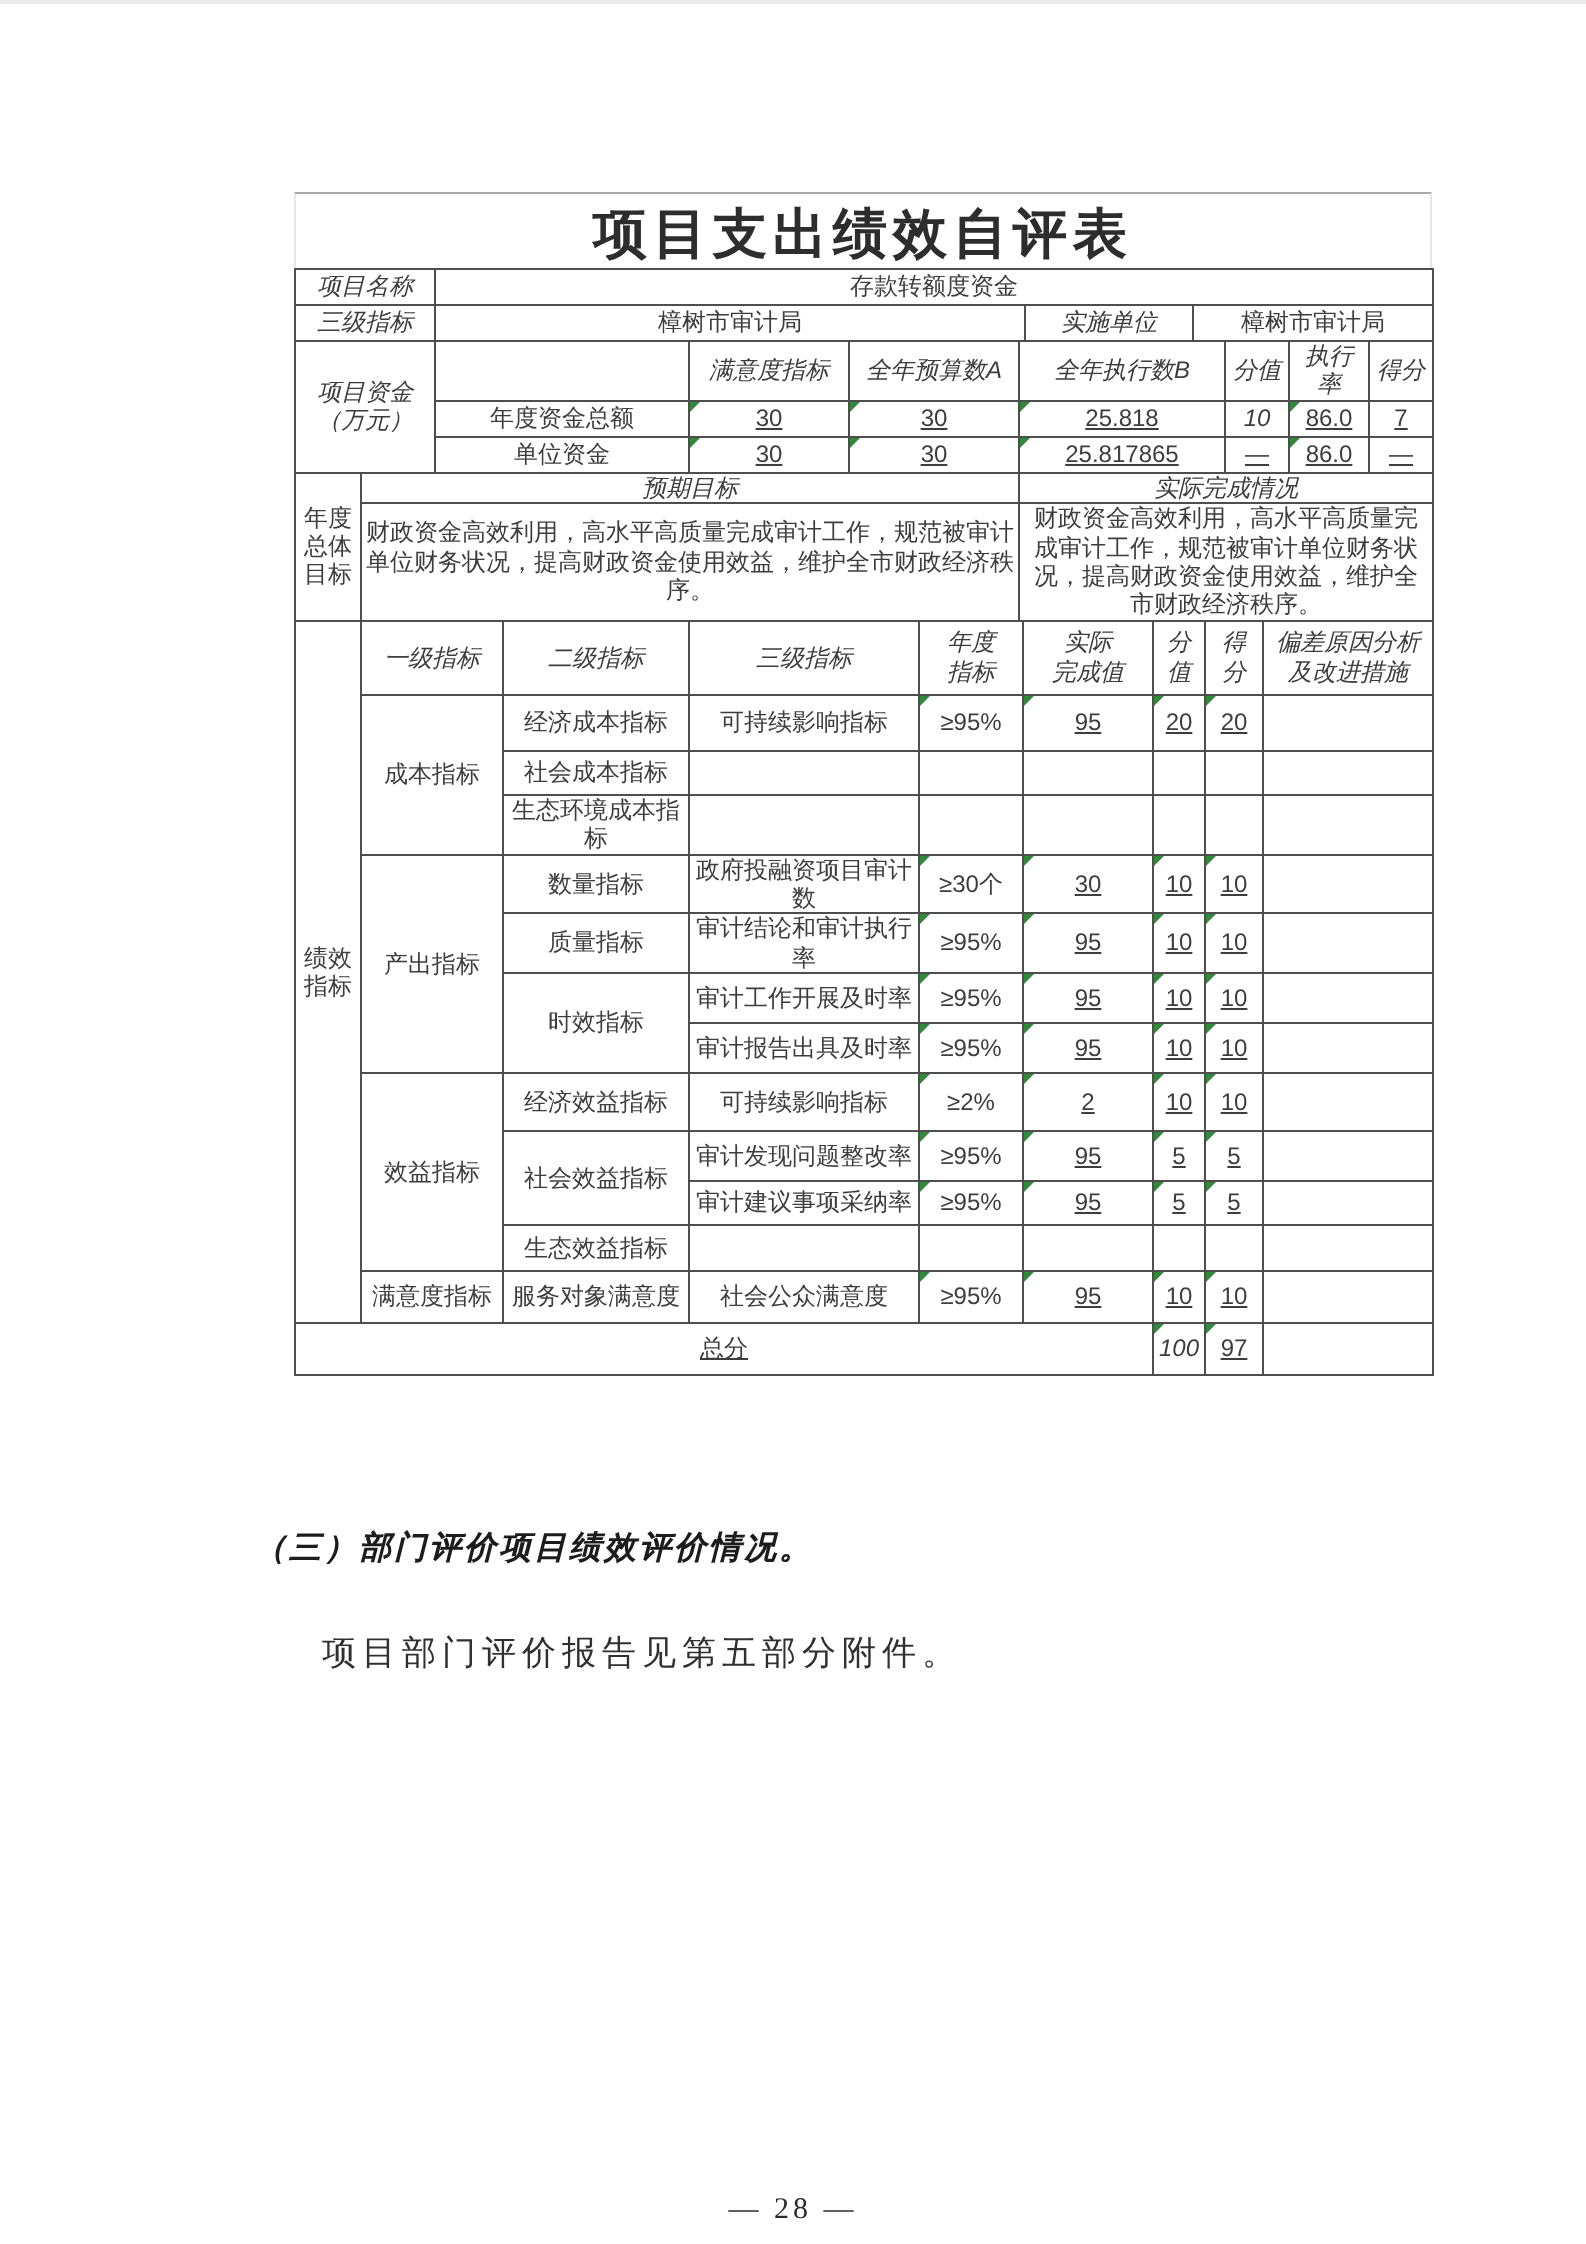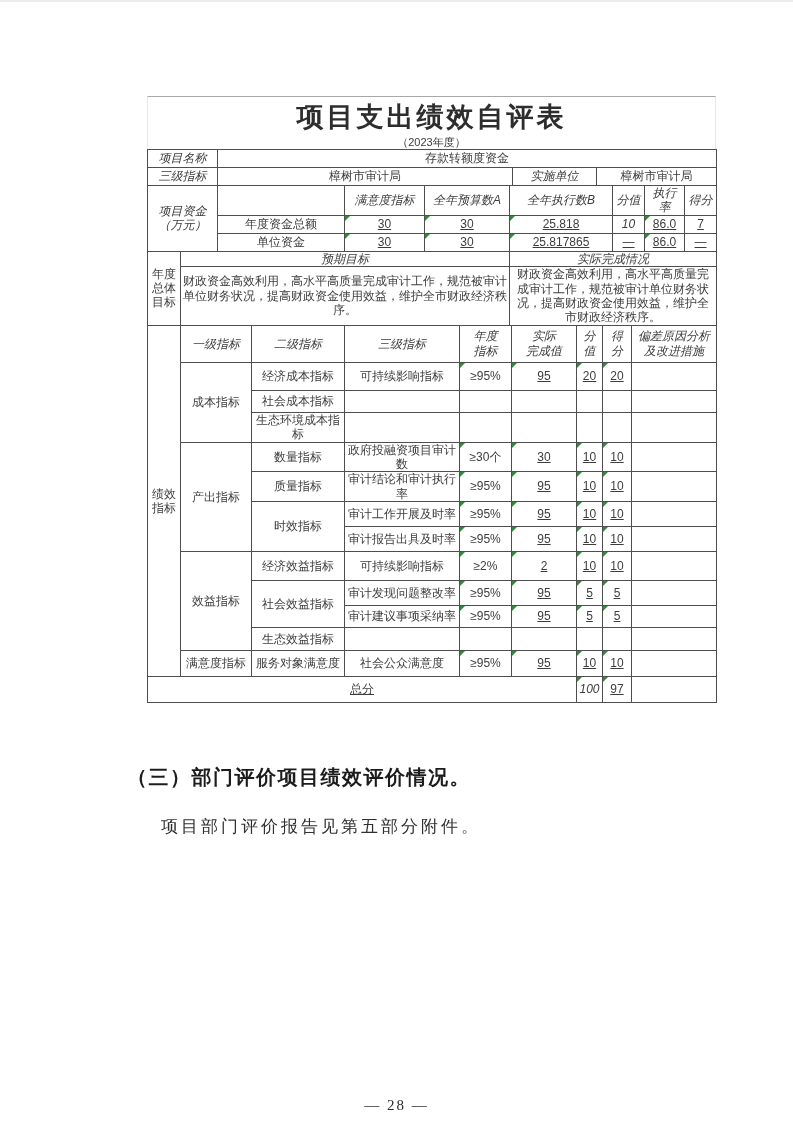--- a/index.html
+++ b/index.html
@@ -32,42 +32,41 @@
     font-size:12.5px;line-height:1.35;padding:2px 5px;
     text-align:justify;text-align-last:center;
   }
   td.g::before{
     content:"";position:absolute;top:0;left:0;width:0;height:0;
     border-top:5px solid #2f8b3a;border-right:5px solid transparent;
   }
   .section-heading{
     position:absolute;left:127px;top:764px;
     font-family:"Liberation Serif", serif;font-weight:bold;
-    font-size:20px;color:#1c1c1c;letter-spacing:1.5px;white-space:nowrap;
+    font-size:16px;color:#1c1c1c;letter-spacing:1.5px;white-space:nowrap;font-style:italic;
   }
   .body-para{
     position:absolute;left:161px;top:815px;margin:0;
     font-family:"Liberation Serif", serif;
     font-size:17px;color:#303030;letter-spacing:3px;white-space:nowrap;
   }
   .page-number{
     position:absolute;left:0;top:1097px;width:100%;text-align:center;
     font-family:"Liberation Serif", serif;font-size:15px;color:#2b2b2b;letter-spacing:2px;
   }
 </style>
 </head>
 <body>
 
 <div class="page-edge"></div>
 
 <div class="doc">
 
   <div class="title-block">
     <div class="tbl-title">项目支出绩效自评表</div>
-    <div class="tbl-subtitle">（2023年度）</div>
   </div>
 
   <table class="grid">
     <colgroup>
         <col style="width:70px">
         <col style="width:295px">
         <col style="width:84px">
         <col style="width:120px">
       </colgroup>
     <tbody>

